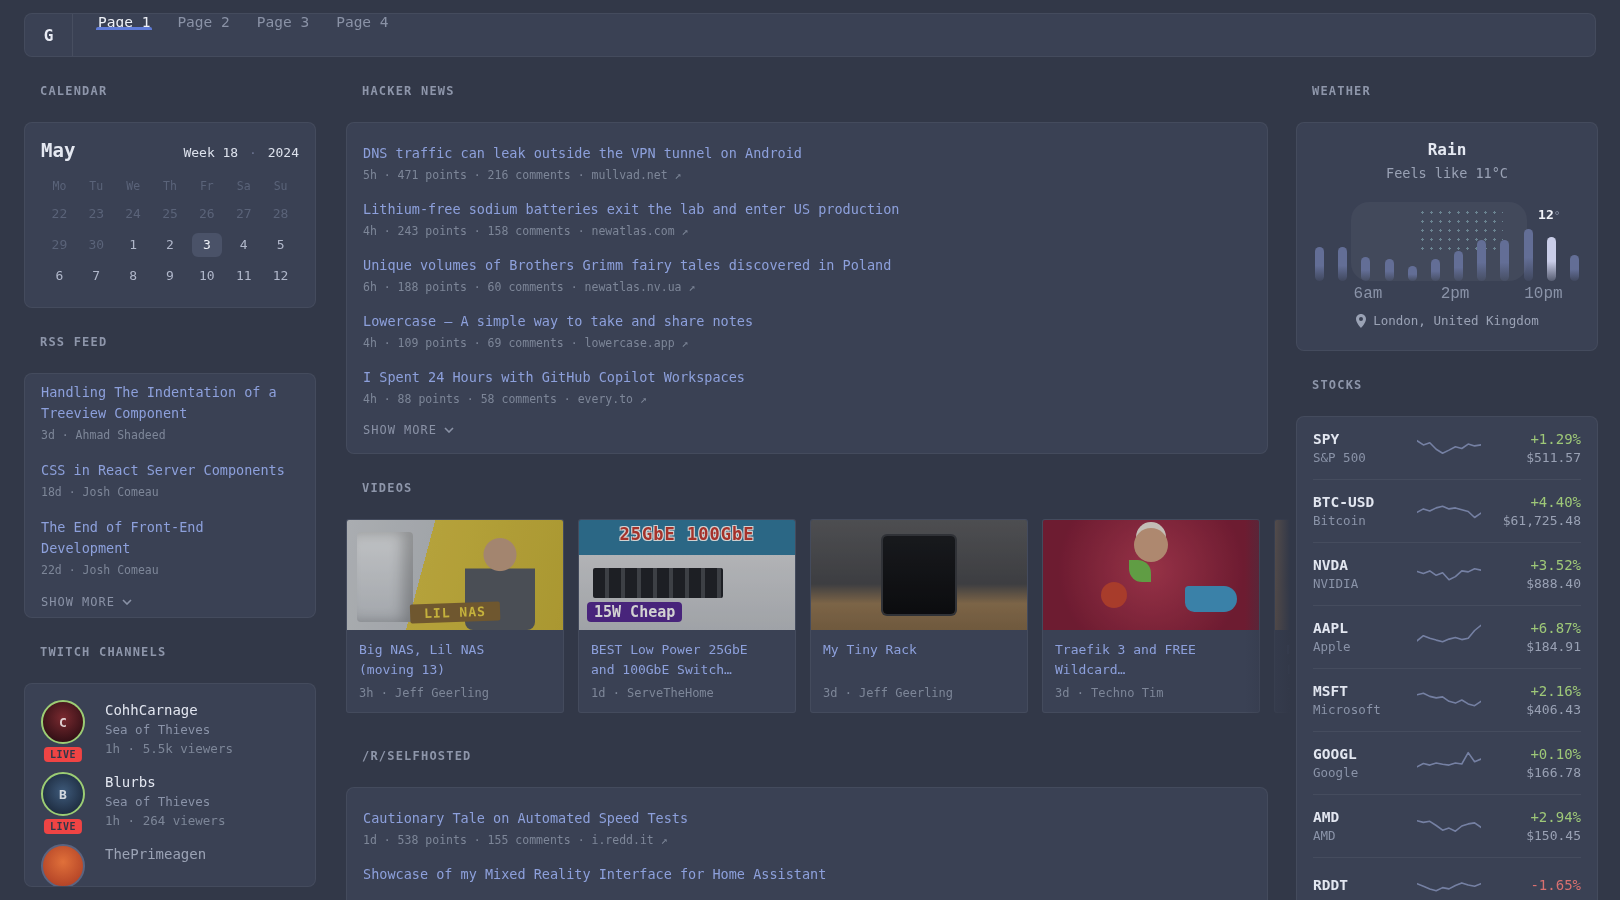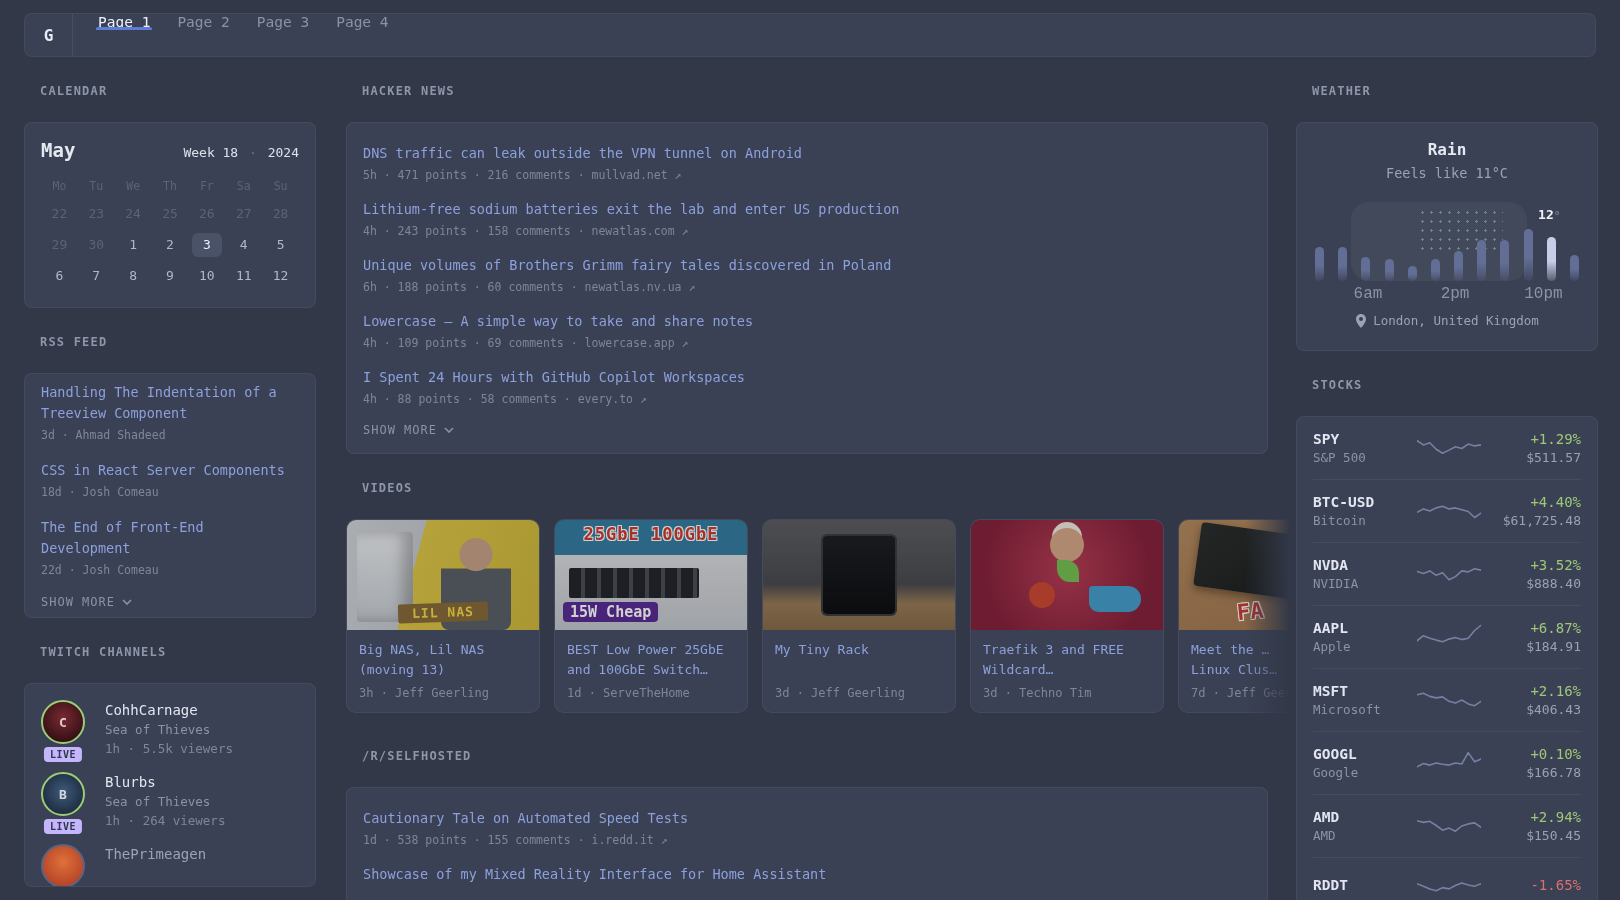--- a/index.html
+++ b/index.html
@@ -83,41 +83,41 @@
   .tw-avatar {
     width:44px; height:44px; border-radius:50%;
     border:2px solid #9ccd74; display:flex; align-items:center; justify-content:center;
     font-size:13px; font-weight:bold; color:rgba(255,255,255,0.78);
   }
   .tw-avatar.av-c { background:radial-gradient(circle at 50% 40%, #7a2a30, #341016 75%); }
   .tw-avatar.av-b { background:radial-gradient(circle at 50% 45%, #3e5a7a, #1d2b3f 78%); }
   .tw-avatar.av-p { background:radial-gradient(circle at 50% 40%, #e0703a, #b44427 78%); border-color:#5b6480; }
   .live-badge {
     position:absolute; left:22px; bottom:-4px; transform:translateX(-50%);
-    background:#c4b5fd; color:#2f3748; font-size:10px; font-weight:bold;
+    background:#ef4444; color:#2f3748; font-size:10px; font-weight:bold;
     padding:2px 6px; border-radius:4px; letter-spacing:0.5px;
   }
   .tw-name { font-size:14px; color:#e2e6f0; line-height:20px; }
   .tw-name.offline { color:#9ba3b5; }
   .tw-game { font-size:12.5px; color:#8a93a8; line-height:19px; }
   .tw-meta { font-size:12.5px; color:#7d8698; line-height:19px; }
   
   .hn-card { width:922px; padding:20px 16px 16px 16px; }
   .hn-item { margin-bottom:15px; }
   .hn-title { font-size:13.5px; line-height:21px; color:#8da0dc; cursor:pointer; }
   
   .videos-row { position:relative; display:flex; gap:14px; width:944px; overflow:hidden; }
   .videos-row::after {
     content:''; position:absolute; top:0; bottom:0; right:0; width:45px;
     background:linear-gradient(90deg, rgba(50,56,72,0), #323848);
     pointer-events:none;
   }
   .video-card {
-    width:194px; flex:none; background:#3a4154;
-    border:1px solid rgba(255,255,255,0.055); border-radius:10px;
+    width:218px; flex:none; background:#3a4154;
+    border:1px solid rgba(255,255,255,0.055); border-radius:3px;
     overflow:hidden; cursor:pointer;
   }
   .thumb { height:110px; position:relative; overflow:hidden; filter:brightness(0.82) saturate(0.9); }
   .thumb-1 { background:linear-gradient(105deg,#cfd3d8 0%,#c4c9cf 36%,#e0c63a 36%,#d2b92f 100%); }
   .thumb-1 .fig {
     position:absolute; right:28px; top:18px; width:70px; height:92px;
     background:radial-gradient(circle at 50% 18%, #caa184 0 16px, transparent 17px),
                linear-gradient(180deg, transparent 30px, #5a5f68 31px);
     border-radius:8px;
   }

